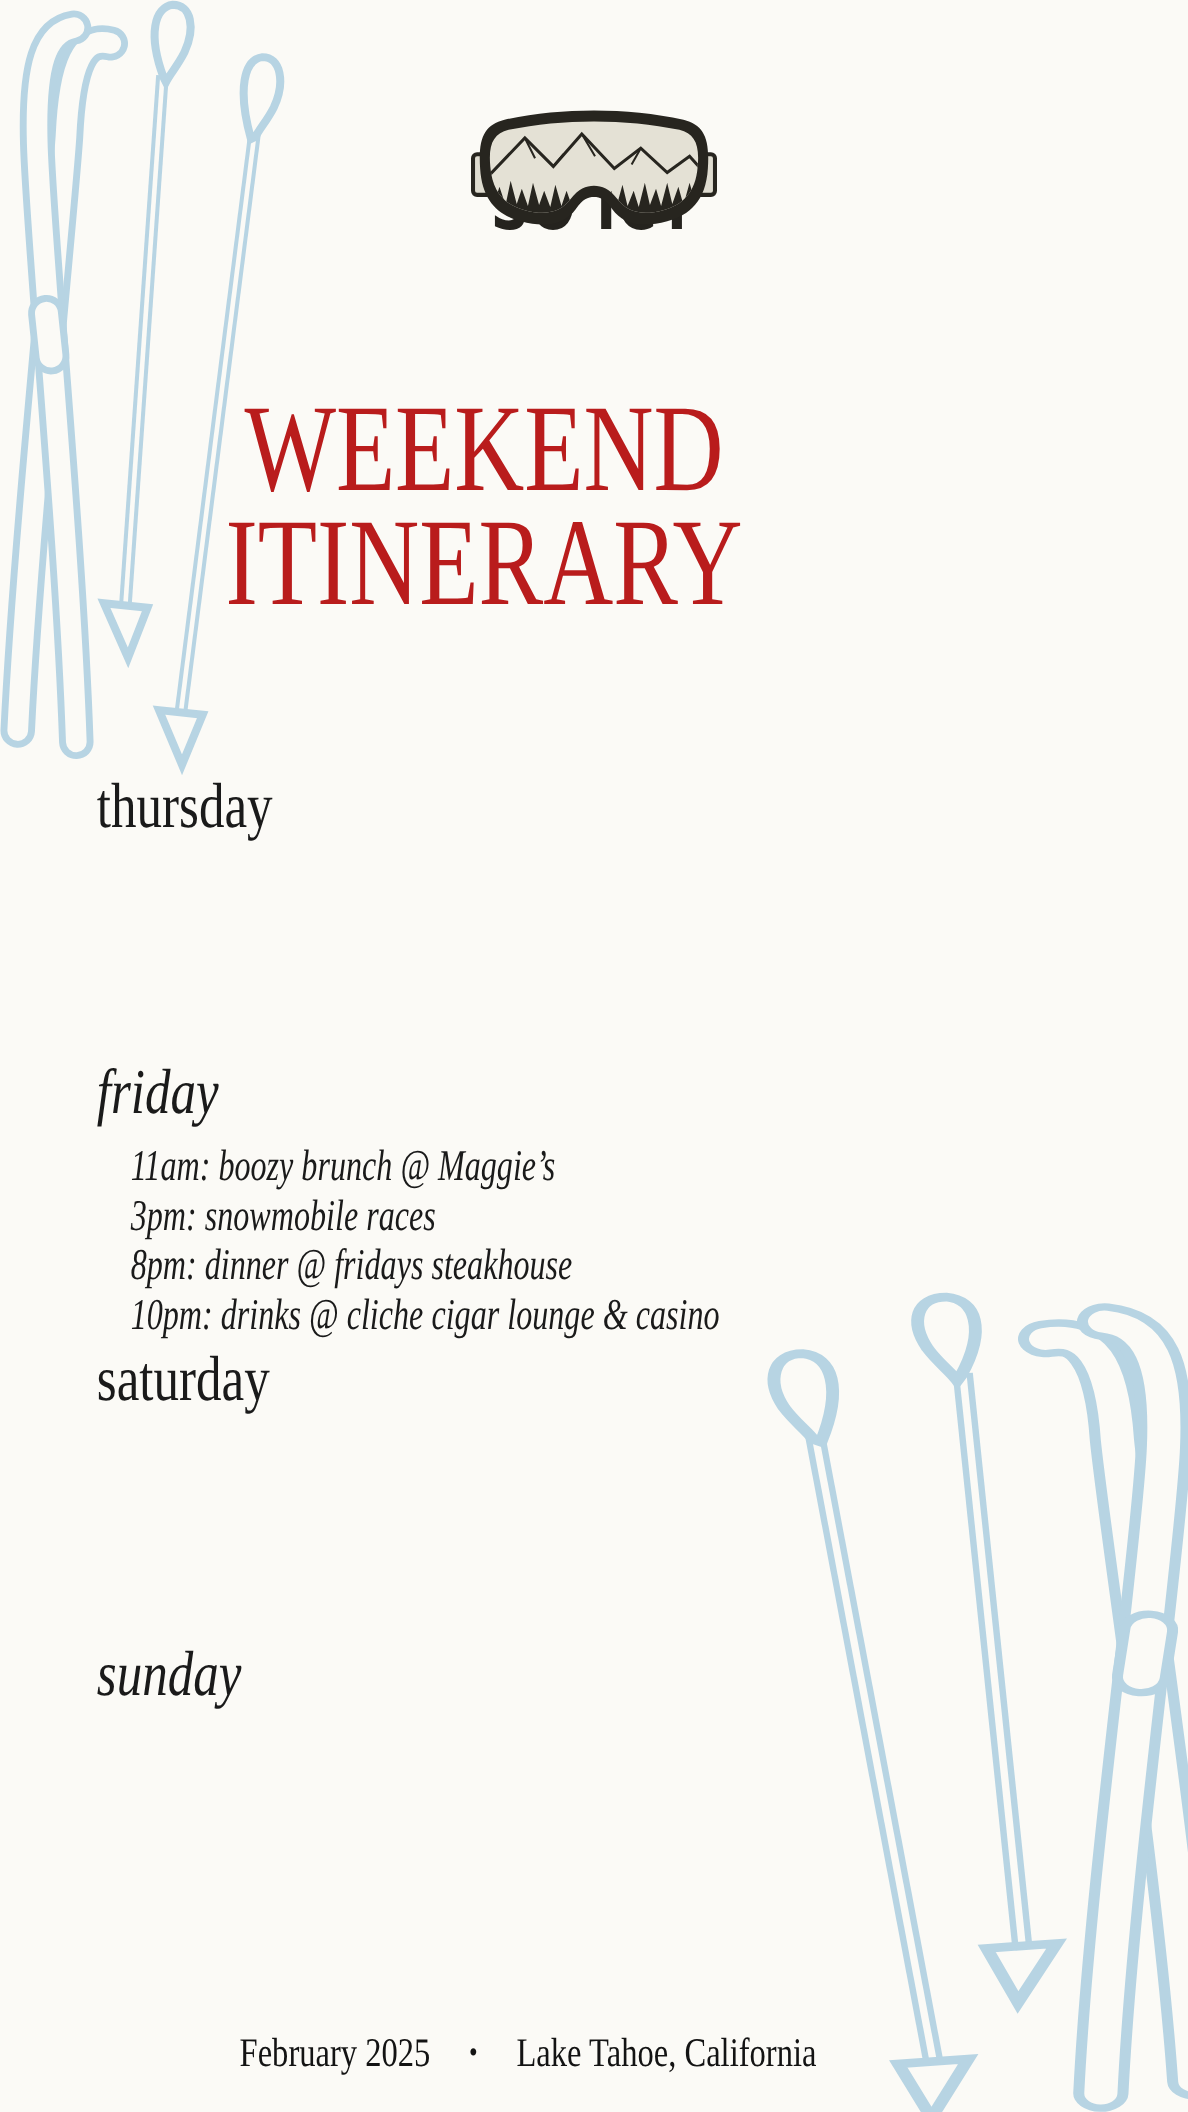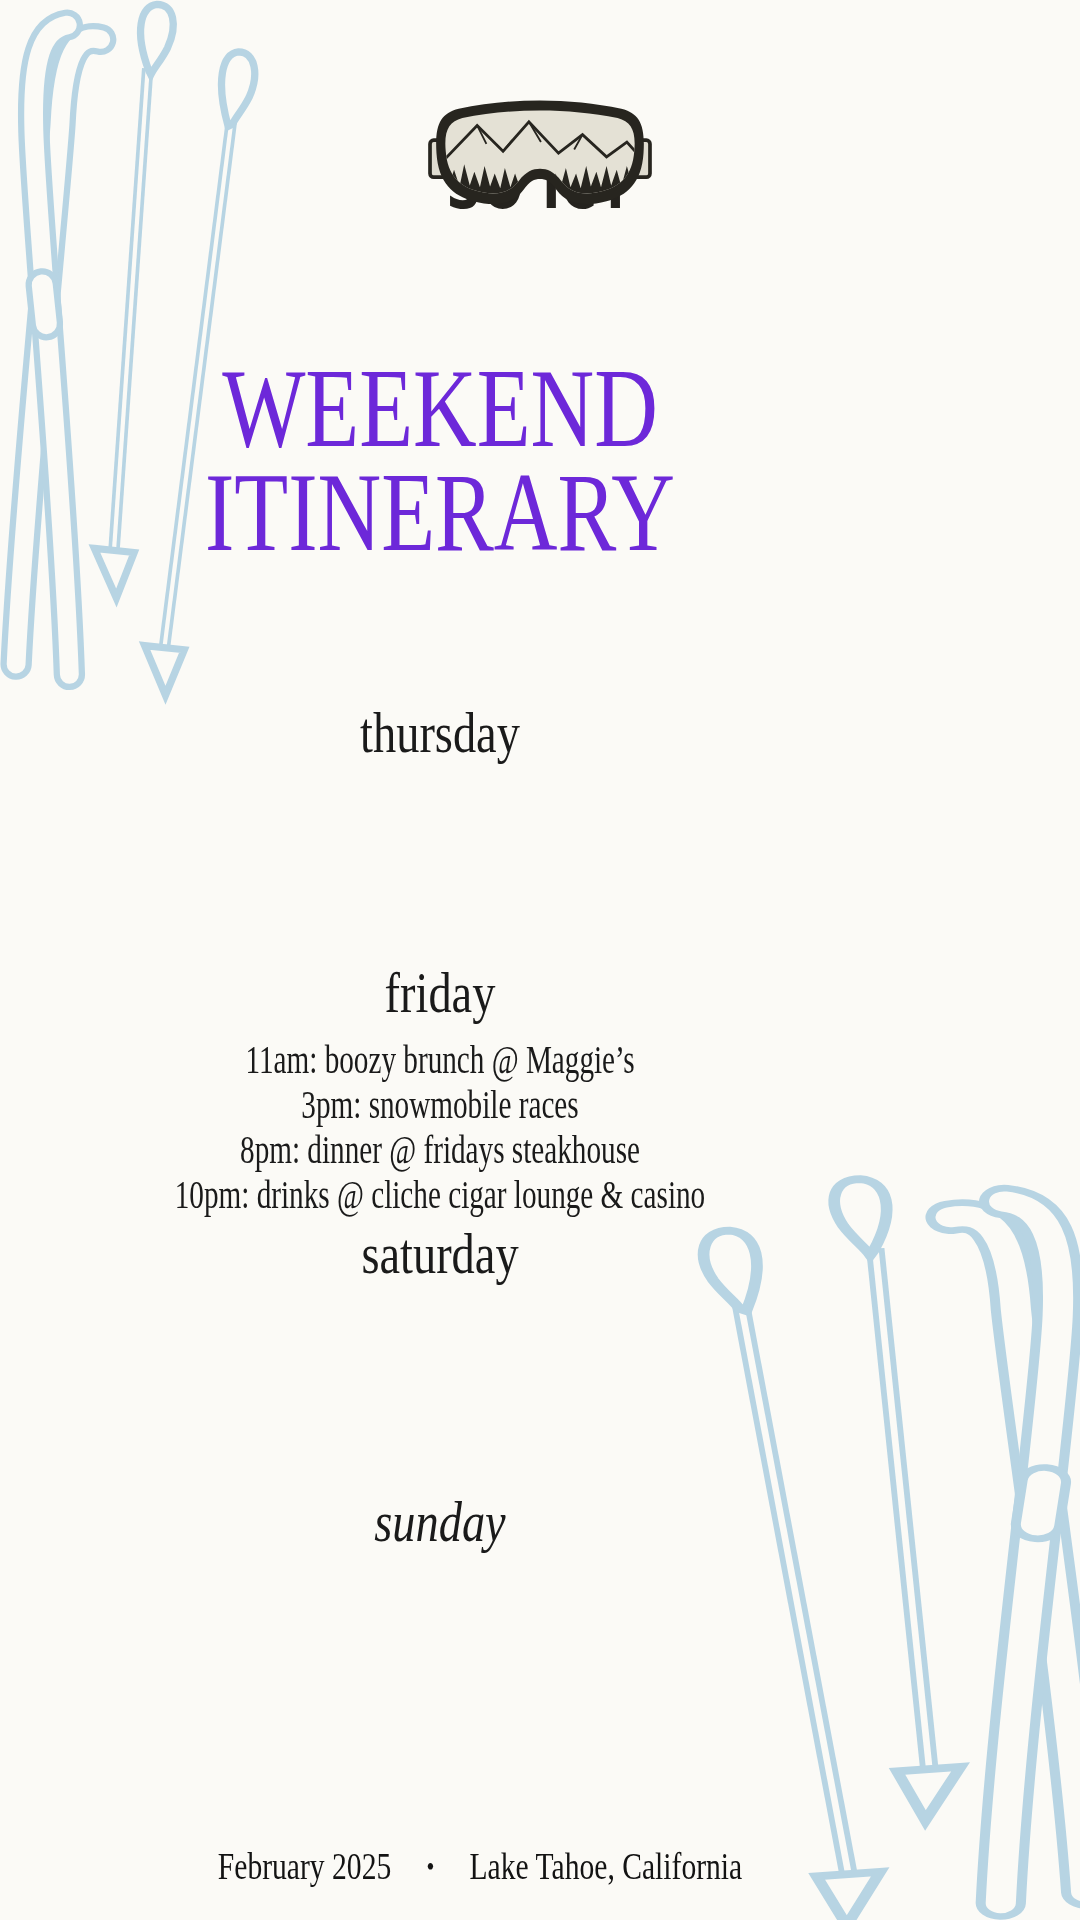--- a/index.html
+++ b/index.html
@@ -19,28 +19,28 @@
   .logo-text{
     position:absolute;top:152px;left:0;width:100%;text-align:center;z-index:2;
     font-family:"DejaVu Sans",sans-serif;font-weight:800;font-size:58px;
     letter-spacing:1px;color:#25231e;transform:scale(0.84,1.1);
   }
   .goggles{position:absolute;top:94px;left:50%;transform:translateX(-50%);
     width:234px;height:122px;z-index:3;}
   
   .title{
     position:absolute;top:356px;left:0;width:880px;margin:0;z-index:2;
-    text-align:center;font-weight:400;color:#6d28d9;
+    text-align:center;font-weight:400;color:#b91c1c;
   }
   .title .tline{display:block;font-size:113px;line-height:104px;transform:scaleX(0.78);}
   
   .schedule{position:absolute;inset:0;z-index:2;}
-  .section{position:absolute;left:0;width:880px;text-align:center;}
+  .section{position:absolute;left:0;width:880px;text-align:left;}
   .section:nth-child(1){top:703px;}
-  .section:nth-child(2){top:963px;}
+  .section:nth-child(2){top:963px;font-style:italic;}
   .section:nth-child(3){top:1224px;}
   .section:nth-child(4){top:1492px;font-style:italic;}
   .day-title{margin:0 0 14px 0;font-weight:400;font-size:58px;line-height:60px;transform:scaleX(0.8);}
   .item{font-size:40px;line-height:45px;transform:scaleX(0.73);white-space:nowrap;}
   
   .footer{
     position:absolute;top:1845px;left:0;width:960px;z-index:2;
     display:flex;justify-content:center;align-items:center;gap:44px;
     font-size:37px;transform:scaleX(0.8);color:#131313;
   }

